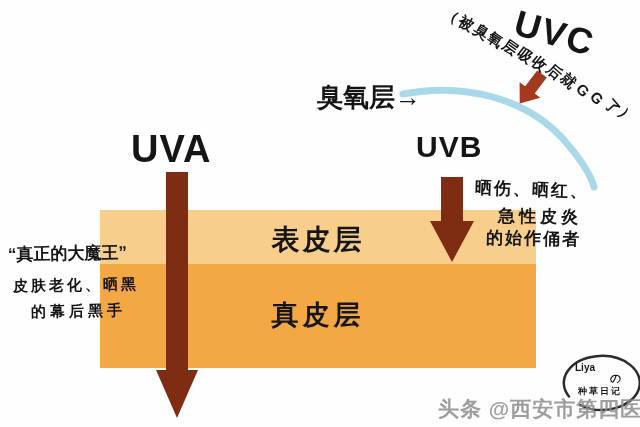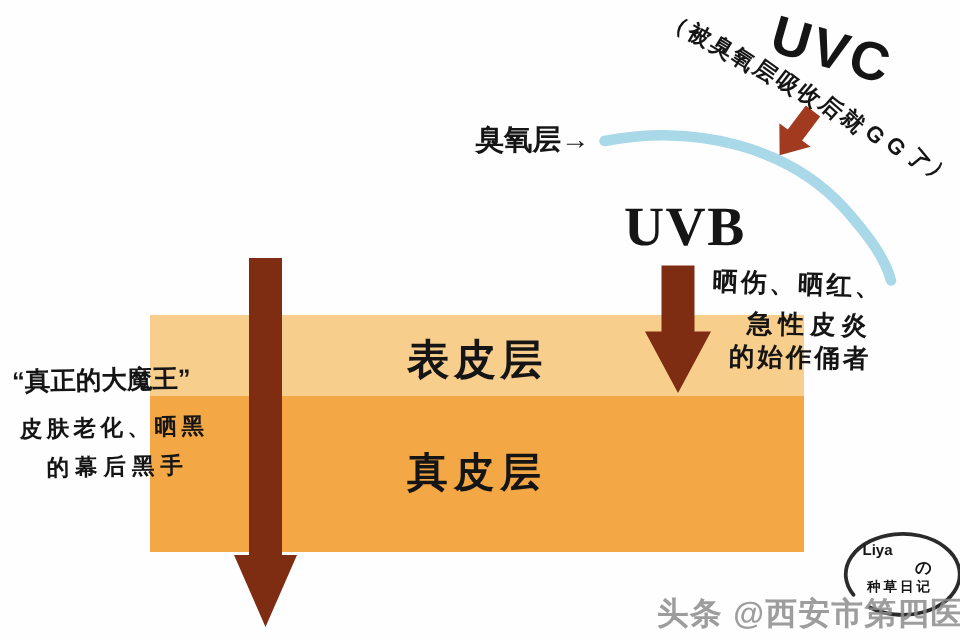--- a/index.html
+++ b/index.html
@@ -8,24 +8,24 @@
     background:#fffefe;font-family:"Liberation Sans","DejaVu Sans",sans-serif;
     color:#151515;
   }
   .abs{position:absolute;white-space:nowrap;}
   .layer{position:absolute;left:100px;width:436px;}
   .epidermis{top:210px;height:54px;}
   .dermis{top:264px;height:104px;}
   svg.overlay{position:absolute;left:0;top:0;z-index:2;pointer-events:none;}
   .txt{z-index:3;font-weight:bold;}
   .uva-label{left:131px;top:128px;font-size:38px;letter-spacing:1px;}
-  .uvb-label{left:416px;top:130px;font-size:37px;letter-spacing:1px;font-family:Liberation Serif, serif;}
+  .uvb-label{left:416px;top:130px;font-size:30px;letter-spacing:1px;}
   .uvc-label{left:521px;top:2px;font-size:36px;letter-spacing:2px;
              transform:rotate(16deg);transform-origin:left top;}
-  .ozone-label{left:317px;top:80px;font-size:19px;}
+  .ozone-label{left:317px;top:80px;font-size:26px;}
   .layer-label{left:100px;width:436px;text-align:center;}
   .epi-label{top:221px;font-size:28px;letter-spacing:3px;}
   .derm-label{top:297px;font-size:27px;letter-spacing:4px;}
   .lnote1{left:8px;top:242px;font-size:17px;transform:rotate(-1deg);}
   .lnote2{left:13px;top:276px;font-size:15px;letter-spacing:3px;transform:rotate(-1deg);}
   .lnote3{left:31px;top:302px;font-size:15px;letter-spacing:4px;transform:rotate(-1deg);}
   .rnote1{left:475px;top:178px;font-size:17px;letter-spacing:2px;transform:rotate(2deg);}
   .rnote2{left:498px;top:205px;font-size:17px;letter-spacing:4px;transform:rotate(1deg);}
   .rnote3{left:486px;top:227px;font-size:17px;letter-spacing:2px;transform:rotate(1deg);}
   .uvc-note-char{position:absolute;z-index:3;font-weight:bold;font-size:15px;}
@@ -50,20 +50,21 @@
 
     <polygon points="441,177 463,177 463,221 474,221 452,262 430,221 441,221" fill="#7e2c12"></polygon>
 
     <g transform="translate(542,74) rotate(37)">
       <polygon points="-6,0 6,0 6,20 13,20 0,37 -13,20 -6,20" fill="#a23a1f"></polygon>
     </g>
 
     <path d="M 569 396.5 A 38 27 0 1 1 580 405" fill="none" stroke-width="2.5" stroke-linecap="round" stroke="#2b2b2b"></path>
   </svg>
 
+  <div class="abs txt uva-label">UVA</div>
   <div class="abs txt uvb-label">UVB</div>
   <div class="abs txt uvc-label">UVC</div>
   <div class="abs txt ozone-label">臭氧层→</div>
 
   <div id="uvc-note">
       <span class="uvc-note-char" style="left: 451px; top: 16px; transform: translate(-50%, -50%) rotate(27deg);">（</span>
       <span class="uvc-note-char" style="left: 465.812px; top: 23.7222px; transform: translate(-50%, -50%) rotate(29.0833deg);">被</span>
       <span class="uvc-note-char" style="left: 480.583px; top: 31.5556px; transform: translate(-50%, -50%) rotate(31.1667deg);">臭</span>
       <span class="uvc-note-char" style="left: 495.312px; top: 39.5px; transform: translate(-50%, -50%) rotate(33.25deg);">氧</span>
       <span class="uvc-note-char" style="left: 510px; top: 47.5556px; transform: translate(-50%, -50%) rotate(35.3333deg);">层</span>

